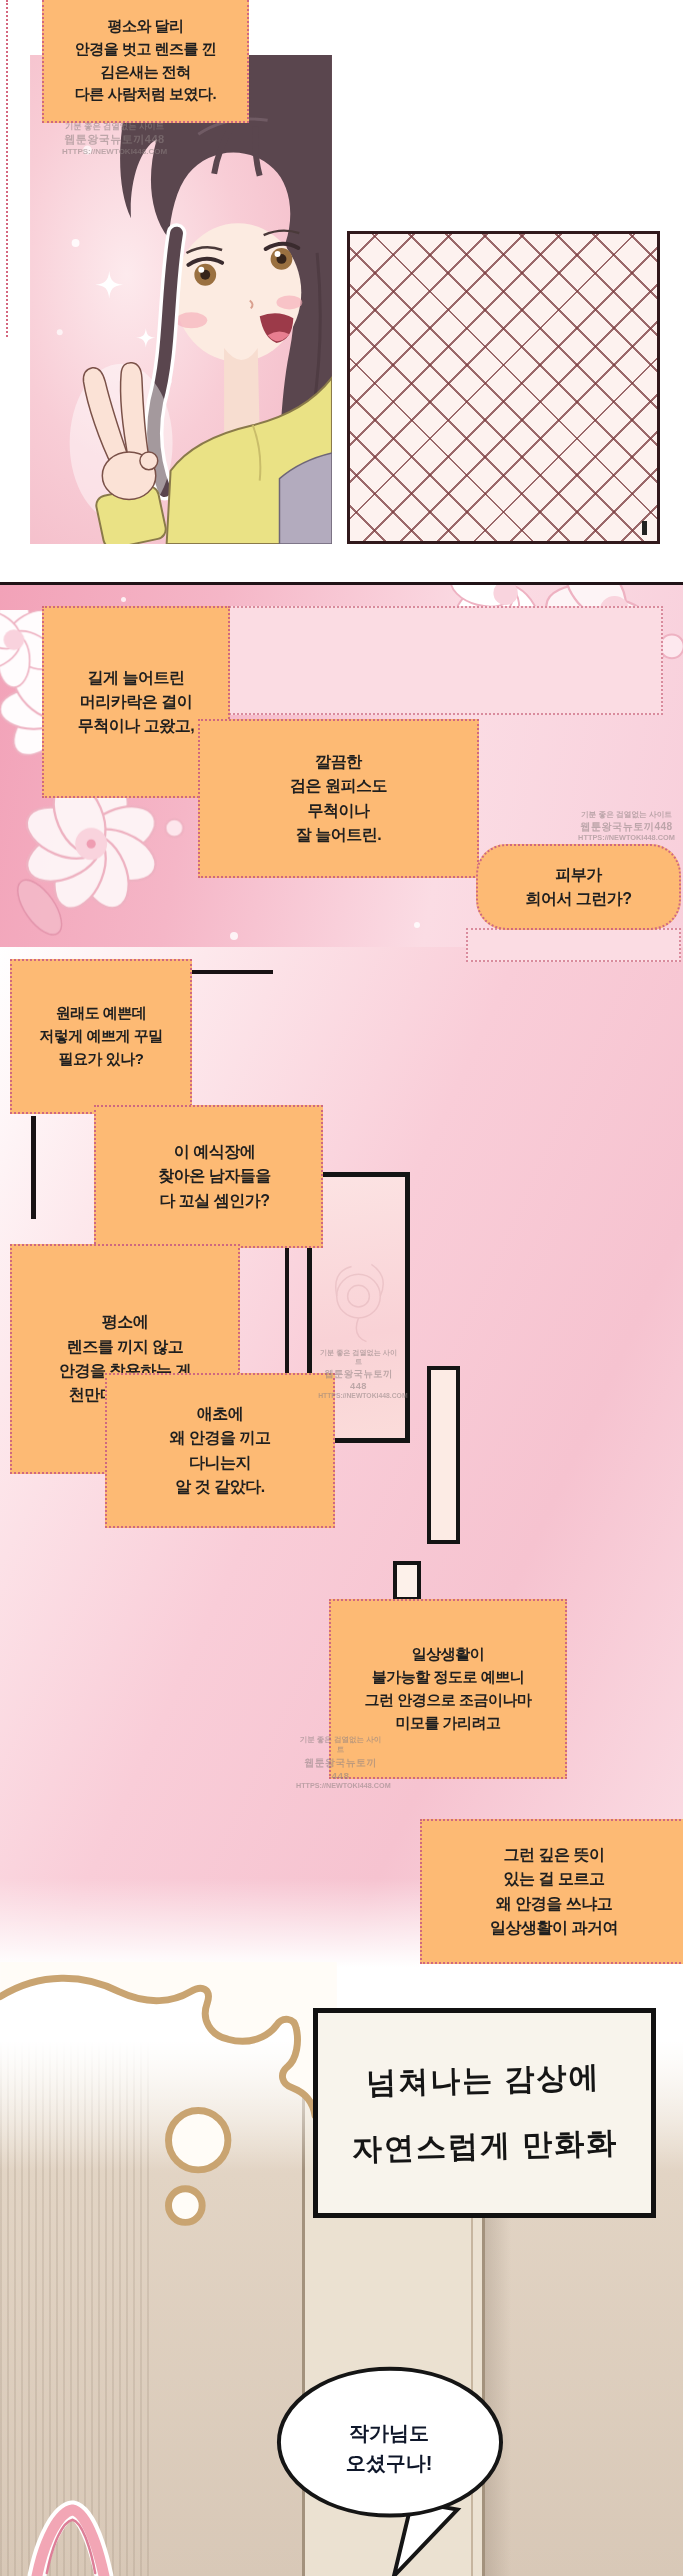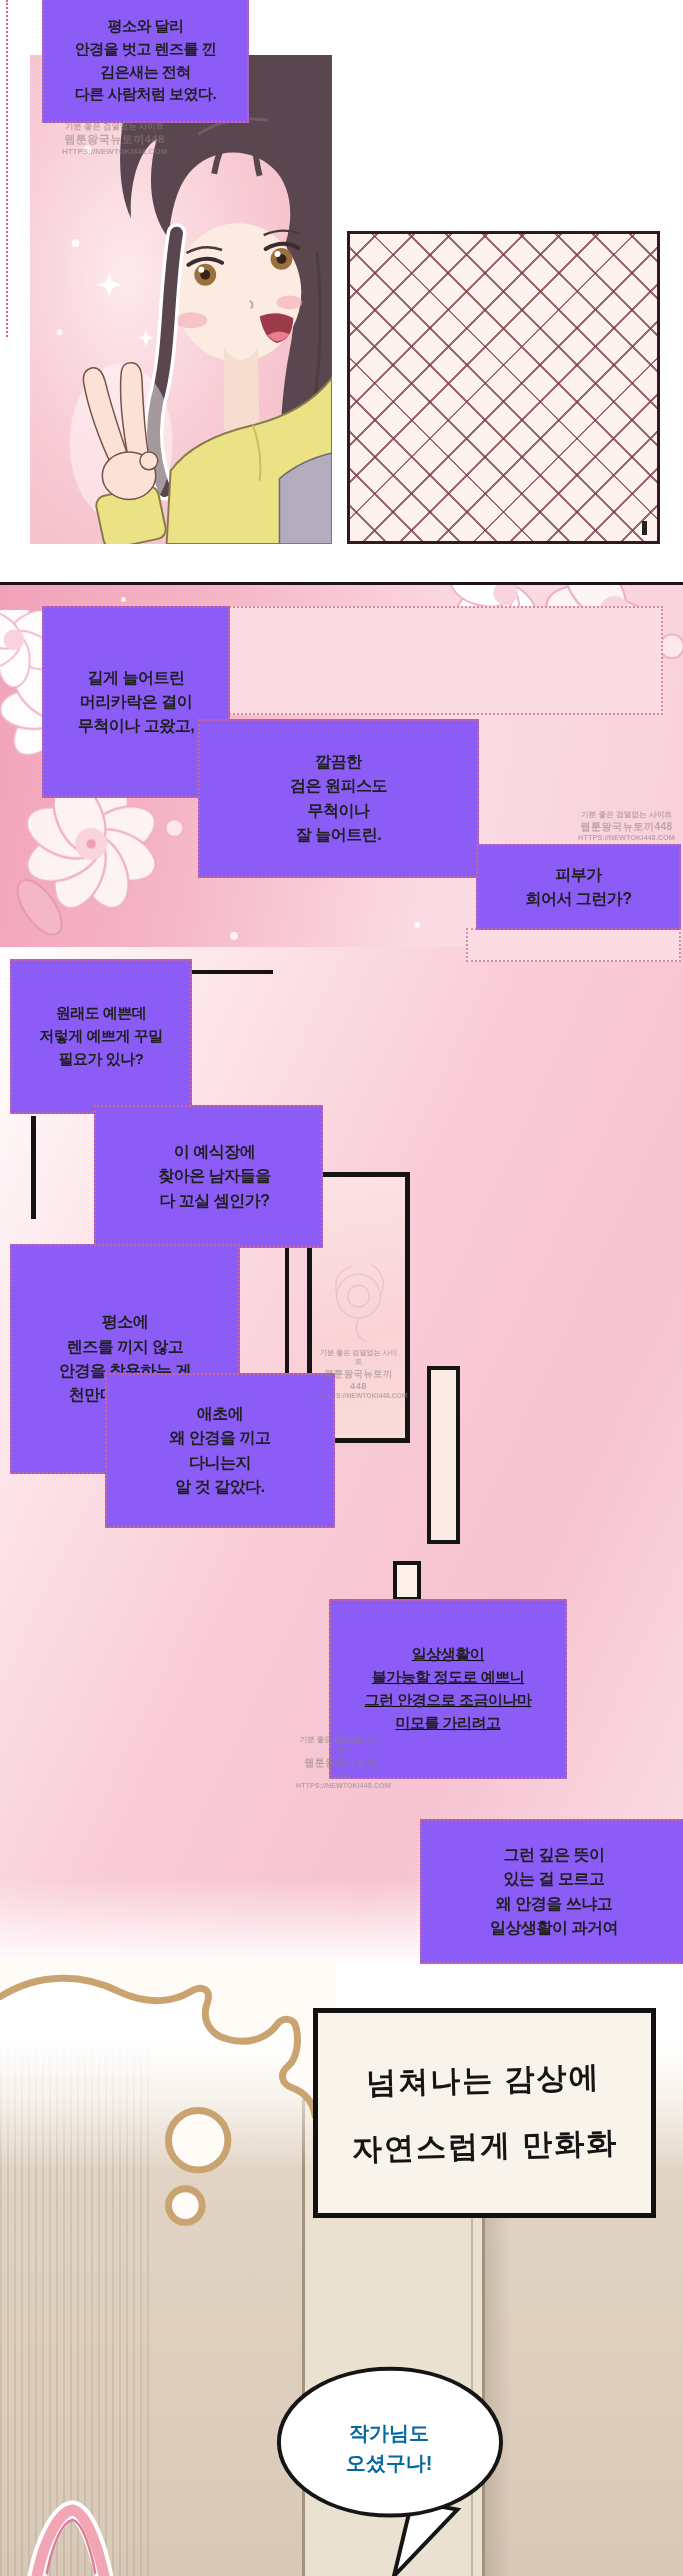--- a/index.html
+++ b/index.html
@@ -1,19 +1,19 @@
 <!DOCTYPE html>
 <html><head>
 <meta charset="utf-8">
 <style>
   html,body{margin:0;padding:0;background:#fff;}
   .page{position:relative;width:684px;height:2576px;background:#fff;overflow:hidden;
         font-family:"Liberation Sans",sans-serif;}
   
-  .bubble{position:absolute;background:#8b5cf6;border:2px dotted #cf6880;
+  .bubble{position:absolute;background:#fdba74;border:2px dotted #cf6880;
           display:flex;align-items:center;justify-content:center;text-align:center;z-index:6;}
   .txt{white-space:pre-line;font-weight:bold;color:#1f1f1f;font-size:16px;
        line-height:1.52;letter-spacing:-0.5px;}
   .no-top{border-top:none;}
   .pinkrect{position:absolute;background:#fbdce3;border:2px dotted #d98b9d;z-index:4;}
   
   .sec2{position:absolute;left:0;top:582px;width:684px;height:366px;z-index:1;
         border-top:3px solid #201317;
         background:linear-gradient(100deg,#f2a2b8 0%,#f5b6c7 30%,#fbdce4 65%,#f8cfdb 100%);}
   .sec3{position:absolute;left:0;top:947px;width:684px;height:1020px;z-index:1;
@@ -49,21 +49,21 @@
         background:linear-gradient(rgba(255,255,255,1),rgba(255,255,255,0));}
   .cloud{position:absolute;left:0;top:1962px;width:337px;height:297px;z-index:3;}
   .notebox{position:absolute;left:313px;top:2008px;width:343px;height:210px;z-index:4;
         border:5px solid #111;background:#f8f4ec;box-sizing:border-box;
         display:flex;align-items:center;justify-content:center;}
   .note-txt{white-space:pre-line;font-weight:bold;font-size:30px;letter-spacing:2px;
         line-height:2.2;color:#151515;text-align:center;transform:rotate(-1.5deg);}
   .sbub{position:absolute;left:263px;top:2343px;width:248px;height:233px;z-index:5;}
   .speech-txt{position:absolute;left:297px;top:2398px;width:184px;height:99px;z-index:6;
         display:flex;align-items:center;justify-content:center;text-align:center;
-        white-space:pre-line;font-weight:bold;font-size:20px;color:#0369a1;line-height:1.5;}
+        white-space:pre-line;font-weight:bold;font-size:20px;color:#0f172a;line-height:1.5;}
   .ribbon{position:absolute;left:15px;top:2500px;width:109px;height:76px;z-index:4;}
   
   .wm{position:absolute;text-align:center;color:#8d8181;opacity:.55;font-weight:bold;
       line-height:1.35;z-index:9;}
   .wm .l1{font-size:8.4px;display:block;}
   .wm .l2{font-size:11px;display:block;letter-spacing:0.5px;}
   .wm .l3{font-size:8px;display:block;}
   .dot{position:absolute;background:#fff;border-radius:50%;opacity:.8;z-index:3;}
 </style>
 </head>
@@ -246,21 +246,21 @@
 무척이나 고왔고,</div>
   </div>
 
   <div class="bubble" style="left:198px;top:719px;width:277px;height:155px;">
     <div class="txt">깔끔한
 검은 원피스도
 무척이나
 잘 늘어트린.</div>
   </div>
 
-  <div class="bubble" style="left:476px;top:844px;width:201px;height:82px;">
+  <div class="bubble" style="left:476px;top:844px;width:201px;height:82px;border-radius:30px;">
     <div class="txt">피부가
 희어서 그런가?</div>
   </div>
   <div class="pinkrect" style="left:466px;top:928px;width:211px;height:30px;"></div>
 
   <div class="sec3"></div>
   <div class="sec3fade"></div>
 
   <div class="bar" style="left:186px;top:970px;width:87px;height:4px;"></div>
   <div class="bubble" style="left:10px;top:959px;width:178px;height:151px;">
@@ -298,21 +298,21 @@
       <g fill="none" stroke="#cf9ba2" stroke-width="1.5">
         <circle cx="47" cy="120" r="22"></circle>
           <circle cx="47" cy="120" r="11"></circle>
         <path d="M25,120 Q20,95 40,90 M69,120 Q78,100 60,88 M47,142 Q40,160 55,166"></path>
       </g>
     </svg>
   </div>
   <div class="inset p2"></div>
   <div class="inset p3"></div>
 
-  <div class="bubble" style="left:329px;top:1599px;width:234px;height:176px;text-decoration:underline;">
+  <div class="bubble" style="left:329px;top:1599px;width:234px;height:176px;">
     <div class="txt" style="font-size:15px;">일상생활이
 불가능할 정도로 예쁘니
 그런 안경으로 조금이나마
 미모를 가리려고</div>
   </div>
 
   <div class="bubble" style="left:420px;top:1819px;width:264px;height:141px;">
     <div class="txt">그런 깊은 뜻이
 있는 걸 모르고
 왜 안경을 쓰냐고

